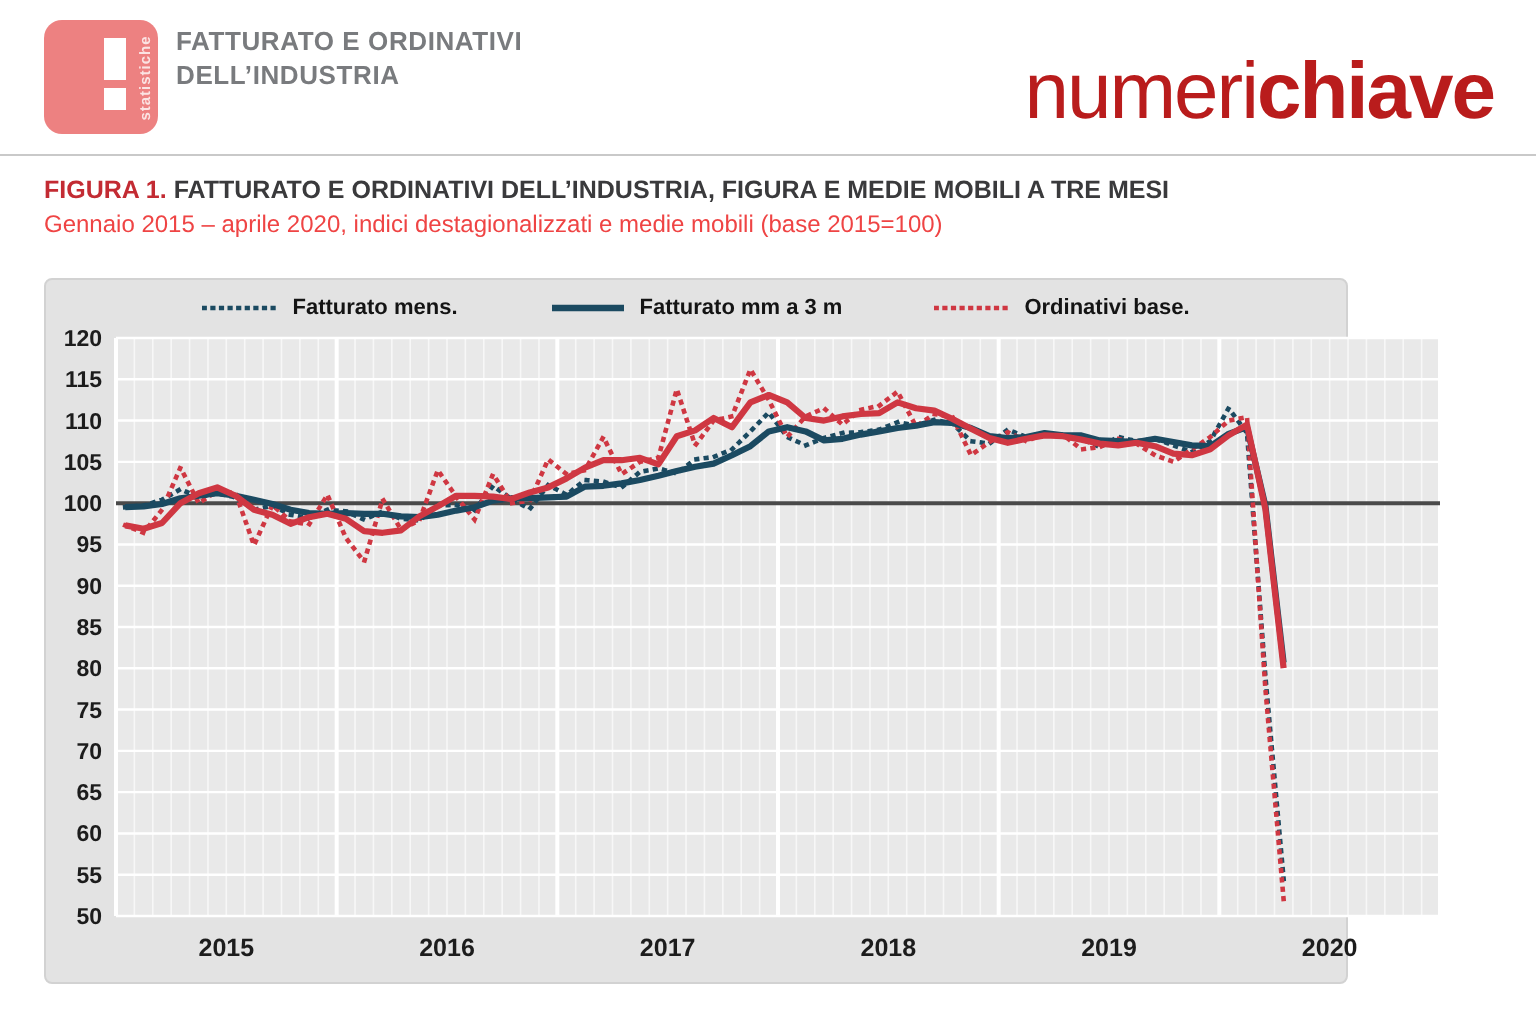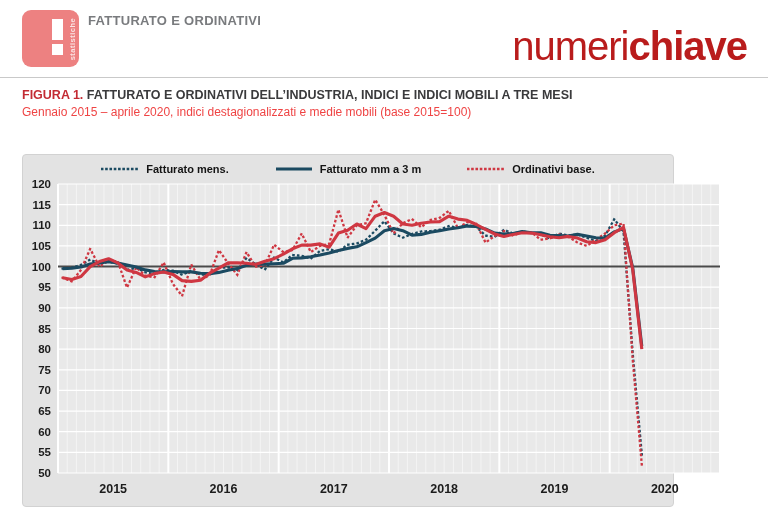--- a/index.html
+++ b/index.html
@@ -31,21 +31,21 @@
   }
   .brand .light{font-weight:400;}
   .brand .bold{font-weight:700;}
   .header-rule{position:absolute;left:0;top:77px;width:768px;height:1px;background:#c9c9c9;}
   
   .fig-caption{position:absolute;left:22px;top:88px;font-size:12.5px;font-weight:700;color:#3a3a3c;}
   .fig-caption .fig-label{color:#c32b33;margin-top:15px;}
   .fig-subtitle{position:absolute;left:22px;top:105px;font-size:12px;font-weight:400;color:#ef4444;}
   
   .chart-panel{
-    position:absolute;left:22px;top:154px;width:652px;height:353px;
+    position:absolute;left:22px;top:139px;width:652px;height:353px;
     background:#e3e3e3;border:1px solid #d2d2d2;border-radius:4px;box-sizing:border-box;
   }
   .legend{
     position:absolute;left:0;top:8px;width:100%;
     display:flex;justify-content:center;align-items:center;gap:46px;
   }
   .legend-item{display:flex;align-items:center;gap:7px;}
   .legend-label{font-size:11px;font-weight:700;color:#141414;white-space:nowrap;}
   .chart-svg{position:absolute;left:0;top:0;}
   svg text{font-family:"Liberation Sans","DejaVu Sans",sans-serif;}
@@ -54,26 +54,27 @@
 <body>
 
 <div class="header">
   <div class="logo">
     <div class="slot"></div>
     <div class="dot"></div>
     <div class="vtext">statistiche</div>
   </div>
   <div class="header-title">
     <div>FATTURATO E ORDINATIVI</div>
+    <div>DELL’INDUSTRIA</div>
   </div>
   <div class="brand"><span class="light">numeri</span><span class="bold">chiave</span></div>
 </div>
 <div class="header-rule"></div>
 
-<div class="fig-caption"><span class="fig-label">FIGURA 1.</span><span> FATTURATO E ORDINATIVI DELL’INDUSTRIA, INDICI E INDICI MOBILI A TRE MESI</span></div>
+<div class="fig-caption"><span class="fig-label">FIGURA 1.</span><span> FATTURATO E ORDINATIVI DELL’INDUSTRIA, FIGURA E MEDIE MOBILI A TRE MESI</span></div>
 <div class="fig-subtitle">Gennaio 2015 – aprile 2020, indici destagionalizzati e medie mobili (base 2015=100)</div>
 
 <div class="chart-panel">
   <div class="legend" id="legend">
       <div class="legend-item">
         <svg width="38" height="8">
           <line x1="1" y1="4" x2="37" y2="4" stroke="#1b4a61" stroke-width="2.3" stroke-dasharray="0.3 4" stroke-linecap="square"></line>
         </svg>
         <span class="legend-label">Fatturato mens.</span>
       </div>

